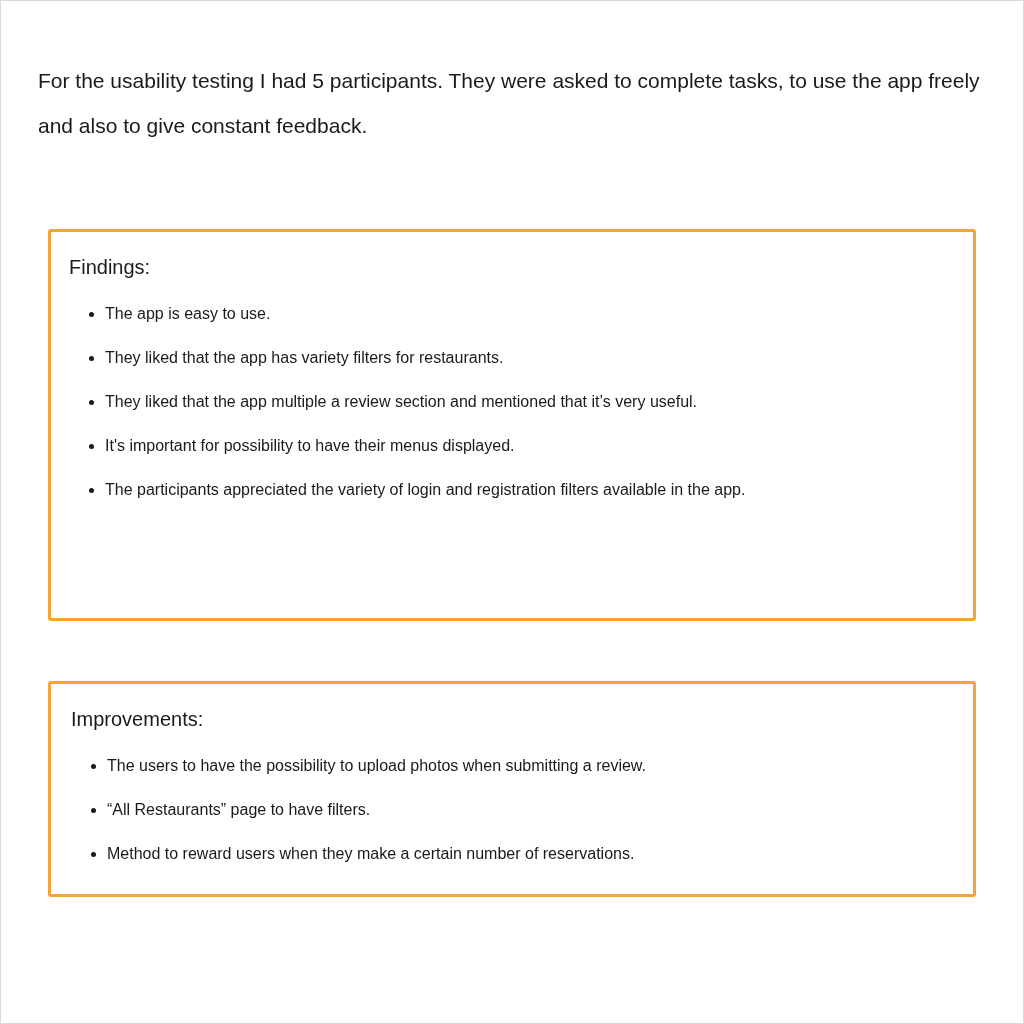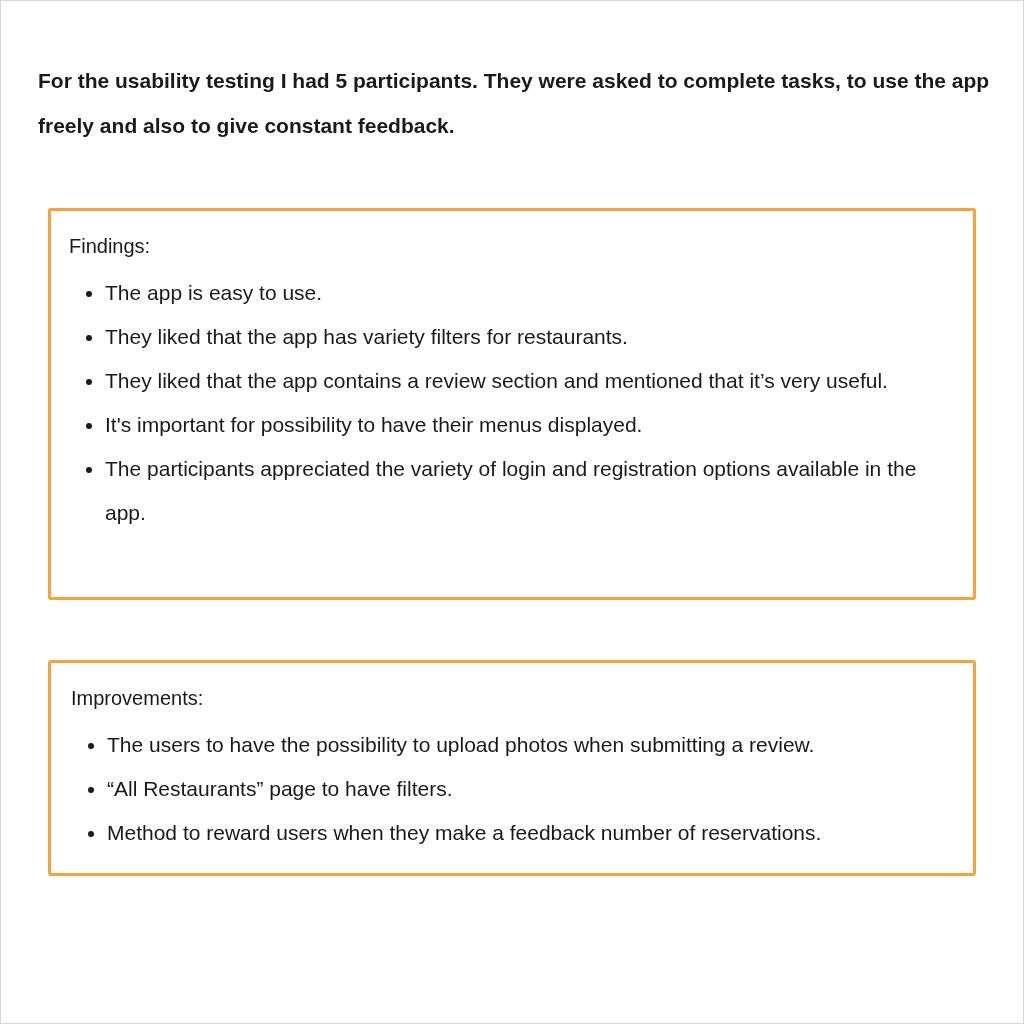--- a/index.html
+++ b/index.html
@@ -7,51 +7,52 @@
     width: 1024px; height: 1024px; background: #ffffff;
     font-family: "Liberation Sans", "DejaVu Sans", sans-serif;
     color: #1a1a1a; position: relative; overflow: hidden;
   }
   .frame {
     position: absolute; left: 0; top: 0; width: 1022px; height: 1022px;
     border: 1px solid #d9d9d9;
   }
   .intro {
     position: absolute; left: 38px; top: 58px; width: 960px;
-    font-size: 21px; line-height: 45px; margin: 0; font-weight: bold;
+    font-size: 21px; line-height: 45px; margin: 0;
   }
   .box {
     position: absolute; left: 48px; width: 928px;
     border: 3px solid #f5a33a; border-radius: 3px; box-sizing: border-box;
     padding: 20px 18px 0 18px;
+    margin-top: 21px;
   }
   .box.findings { top: 208px; height: 392px; }
   .box.improvements { top: 660px; height: 216px; padding-left: 20px; }
   .box h3 { font-weight: normal; font-size: 20px; margin: 0 0 10px 0; line-height: 30px; }
   .box ul { margin: 0; padding-left: 36px; }
-  .box li { font-size: 21px; line-height: 44px; }
+  .box li { font-size: 16px; line-height: 44px; }
 </style>
 </head>
 <body>
 
 <div class="frame"></div>
 
 <p class="intro">For the usability testing I had 5 participants. They were asked to complete tasks, to use the app freely and also to give constant feedback.</p>
 
 <section class="box findings">
   <h3>Findings:</h3>
   <ul>
     <li>The app is easy to use.</li>
     <li>They liked that the app has variety filters for restaurants.</li>
-    <li>They liked that the app contains a review section and mentioned that it’s very useful.</li>
+    <li>They liked that the app multiple a review section and mentioned that it’s very useful.</li>
     <li>It's important for possibility to have their menus displayed.</li>
-    <li>The participants appreciated the variety of login and registration options available in the app.</li>
+    <li>The participants appreciated the variety of login and registration filters available in the app.</li>
   </ul>
 </section>
 
 <section class="box improvements">
   <h3>Improvements:</h3>
   <ul>
     <li>The users to have the possibility to upload photos when submitting a review.</li>
     <li>“All Restaurants” page to have filters.</li>
-    <li>Method to reward users when they make a feedback number of reservations.</li>
+    <li>Method to reward users when they make a certain number of reservations.</li>
   </ul>
 </section>
 
 </body></html>

